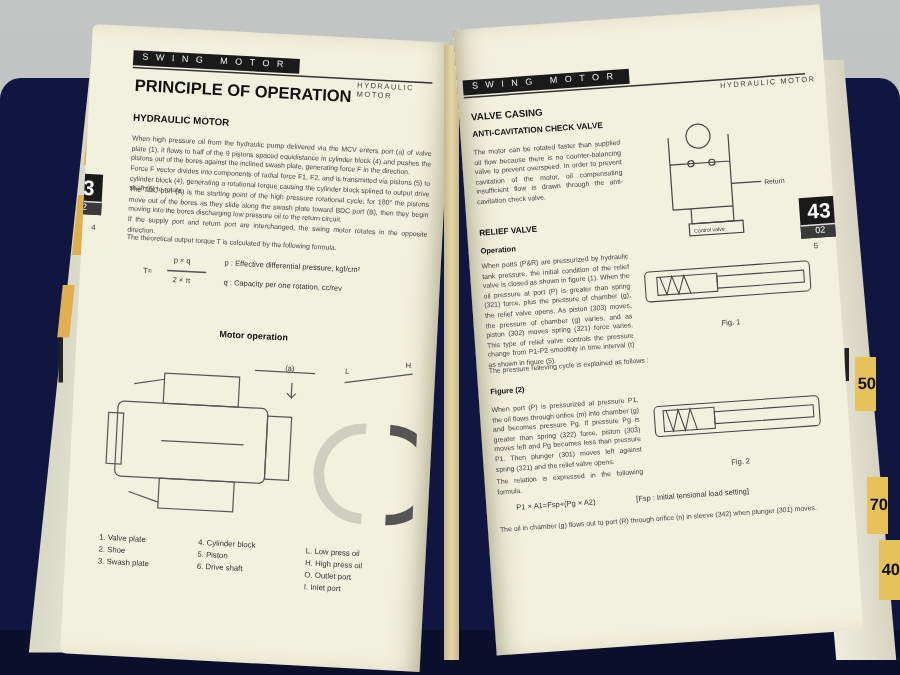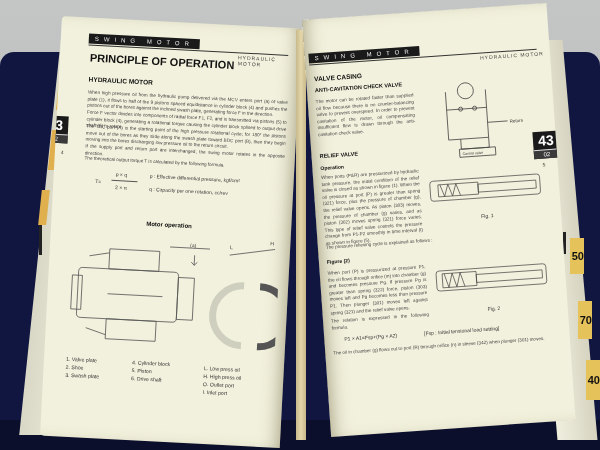--- a/index.html
+++ b/index.html
@@ -41,21 +41,21 @@
 <div class="tab-yl" style="left:58px;top:70px;height:40px;transform:skewX(-6deg);"></div>
 <div class="tab-yl" style="left:50px;top:130px;height:40px;transform:skewX(-6deg);"></div>
 <div class="tab-yl" style="left:40px;top:190px;height:35px;transform:skewX(-6deg);"></div>
 <div class="tab-d" style="left:66px;top:80px;height:30px;"></div>
 <div class="tab-d" style="left:39px;top:225px;height:30px;"></div>
 
 <div class="tab-d" style="left:551px;top:172px;height:22px;"></div>
 <div class="tab-d" style="left:557px;top:200px;height:22px;"></div>
 <div class="tab-d" style="left:563px;top:232px;height:22px;"></div>
 <div class="tab-y" style="left:570px;top:238px;height:36px;line-height:36px;">50</div>
-<div class="tab-y" style="left:578px;top:301px;height:38px;line-height:38px;">70</div>
+<div class="tab-y" style="left:578px;top:318px;height:38px;line-height:38px;">70</div>
 <div class="tab-y" style="left:586px;top:360px;height:40px;line-height:40px;">40</div>
 
 <div class="page page-left">
   <div class="hdr-bar" style="left:28px;top:16px;">SWING MOTOR</div>
   <div class="hdr-line" style="left:28px;top:27px;width:200px;"></div>
   <div class="hdr-sub" style="left:178px;top:29px;">HYDRAULIC MOTOR</div>
   <div class="title" style="left:30px;top:34px;font-size:11px;">PRINCIPLE OF OPERATION</div>
   <div class="title" style="left:30px;top:58px;font-size:6.5px;">HYDRAULIC MOTOR</div>
   <div class="para" style="left:30px;top:72px;width:200px;">When high pressure oil from the hydraulic pump delivered via the MCV enters port (a) of valve plate (1), it flows to half of the 9 pistons spaced equidistance in cylinder block (4) and pushes the pistons out of the bores against the inclined swash plate, generating force F in the direction.</div>
   <div class="para" style="left:30px;top:92px;width:200px;">Force F vector divides into components of radial force F1, F2, and is transmitted via pistons (5) to cylinder block (4), generating a rotational torque causing the cylinder block splined to output drive shaft (6) to rotate.</div>

